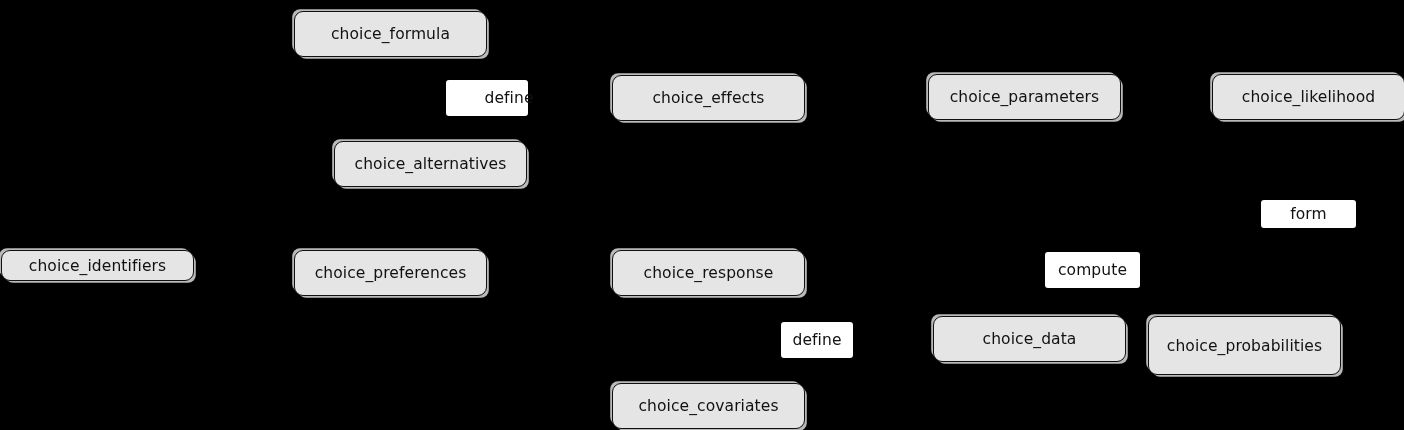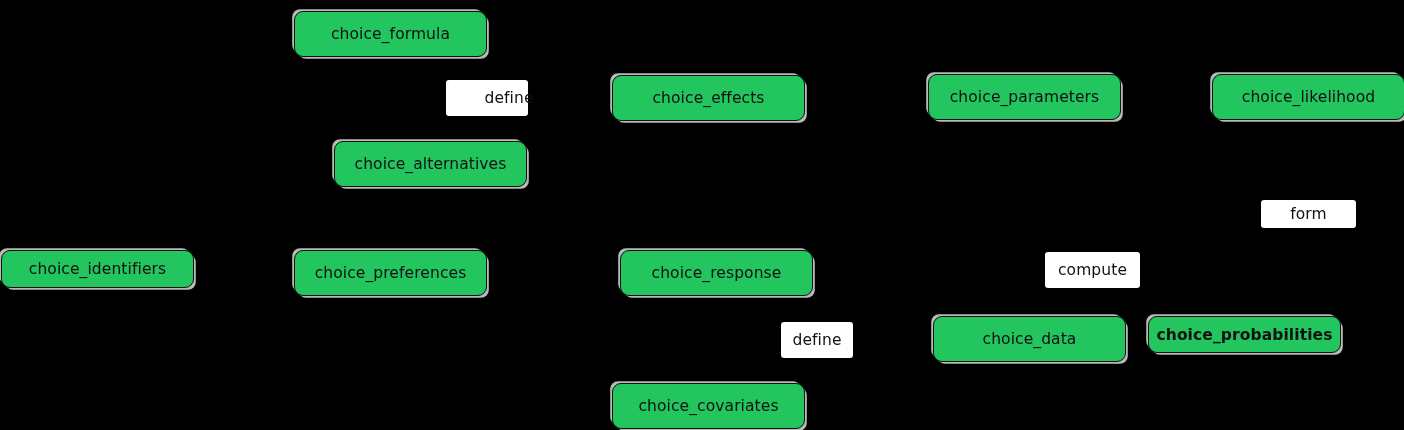--- a/index.html
+++ b/index.html
@@ -23,21 +23,21 @@
     background: #000000;
     z-index: 1;
   }
   .edge.h { height: 2px; }
   .edge.v { width: 2px; }
 
   
   .node {
     position: absolute;
     box-sizing: border-box;
-    background: #22c55e;
+    background: #e5e5e5;
     border: 1.6px solid #111111;
     border-radius: 9px;
     display: flex;
     align-items: center;
     justify-content: center;
     color: #111111;
     font-size: 15.5px;
     letter-spacing: 0.1px;
     white-space: nowrap;
     z-index: 3;
@@ -83,25 +83,25 @@
   <div class="edge v" style="left:709px;  top:340px; height:44px;"></div>
   <div class="edge h" style="left:851px;  top:339px; width:84px;"></div>
   <div class="edge v" style="left:1092px; top:286px; height:32px;"></div>
   <div class="edge v" style="left:1092px; top:120px; height:133px;"></div>
 
   <div class="node" style="left:294px;  top:11px;  width:193px; height:46px;">choice_formula</div>
   <div class="node" style="left:612px;  top:75px;  width:193px; height:46px;">choice_effects</div>
   <div class="node" style="left:928px;  top:74px;  width:193px; height:46px;">choice_parameters</div>
   <div class="node" style="left:1212px; top:74px;  width:193px; height:46px;">choice_likelihood</div>
   <div class="node" style="left:294px;  top:141px; width:193px; height:46px;margin-left:40px;">choice_alternatives</div>
-  <div class="node" style="left:1px;    top:250px; width:193px; height:38px;">choice_identifiers</div>
+  <div class="node" style="left:1px;    top:250px; width:193px; height:31px;">choice_identifiers</div>
   <div class="node" style="left:294px;  top:250px; width:193px; height:46px;">choice_preferences</div>
-  <div class="node" style="left:612px;  top:250px; width:193px; height:46px;margin-left:8px;">choice_response</div>
+  <div class="node" style="left:612px;  top:250px; width:193px; height:46px;">choice_response</div>
   <div class="node" style="left:933px;  top:316px; width:193px; height:46px;">choice_data</div>
-  <div class="node" style="left:1148px; top:316px; width:193px; height:37px;font-weight:bold;">choice_probabilities</div>
+  <div class="node" style="left:1148px; top:316px; width:193px; height:59px;">choice_probabilities</div>
   <div class="node" style="left:612px;  top:383px; width:193px; height:46px;">choice_covariates</div>
 
   <div class="edge-label" style="left:446px;  top:80px;  width:82px;  height:36px;padding-left:44px;">define</div>
   <div class="edge-label" style="left:1261px; top:200px; width:95px;  height:28px;">form</div>
   <div class="edge-label" style="left:1045px; top:252px; width:95px;  height:36px;text-align:right;">compute</div>
   <div class="edge-label" style="left:781px;  top:322px; width:72px;  height:36px;">define</div>
 
 </div>
 
 </body></html>

